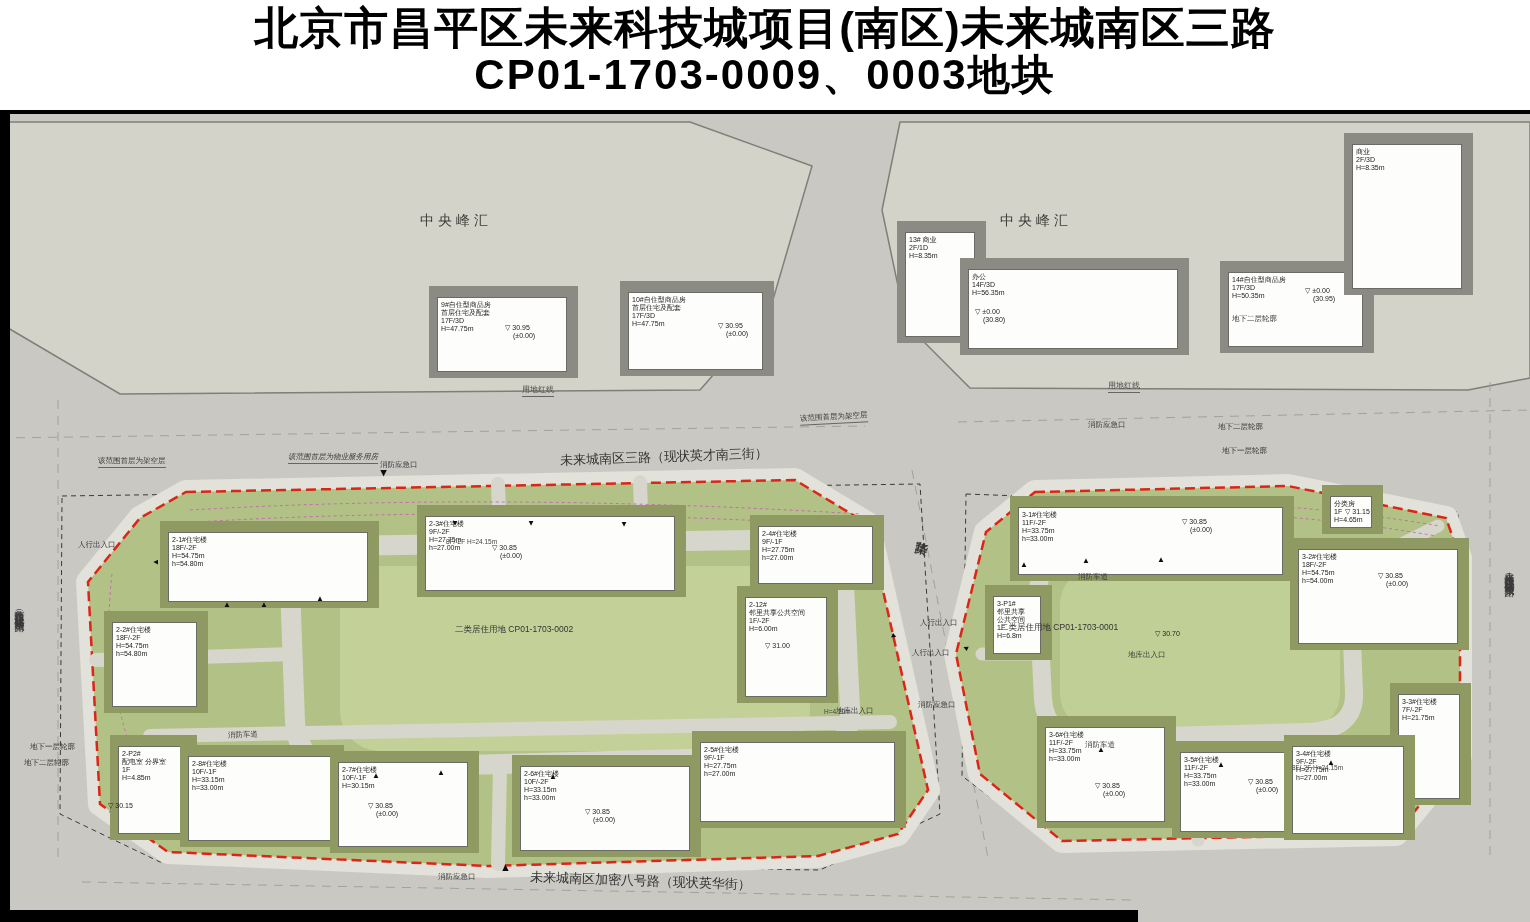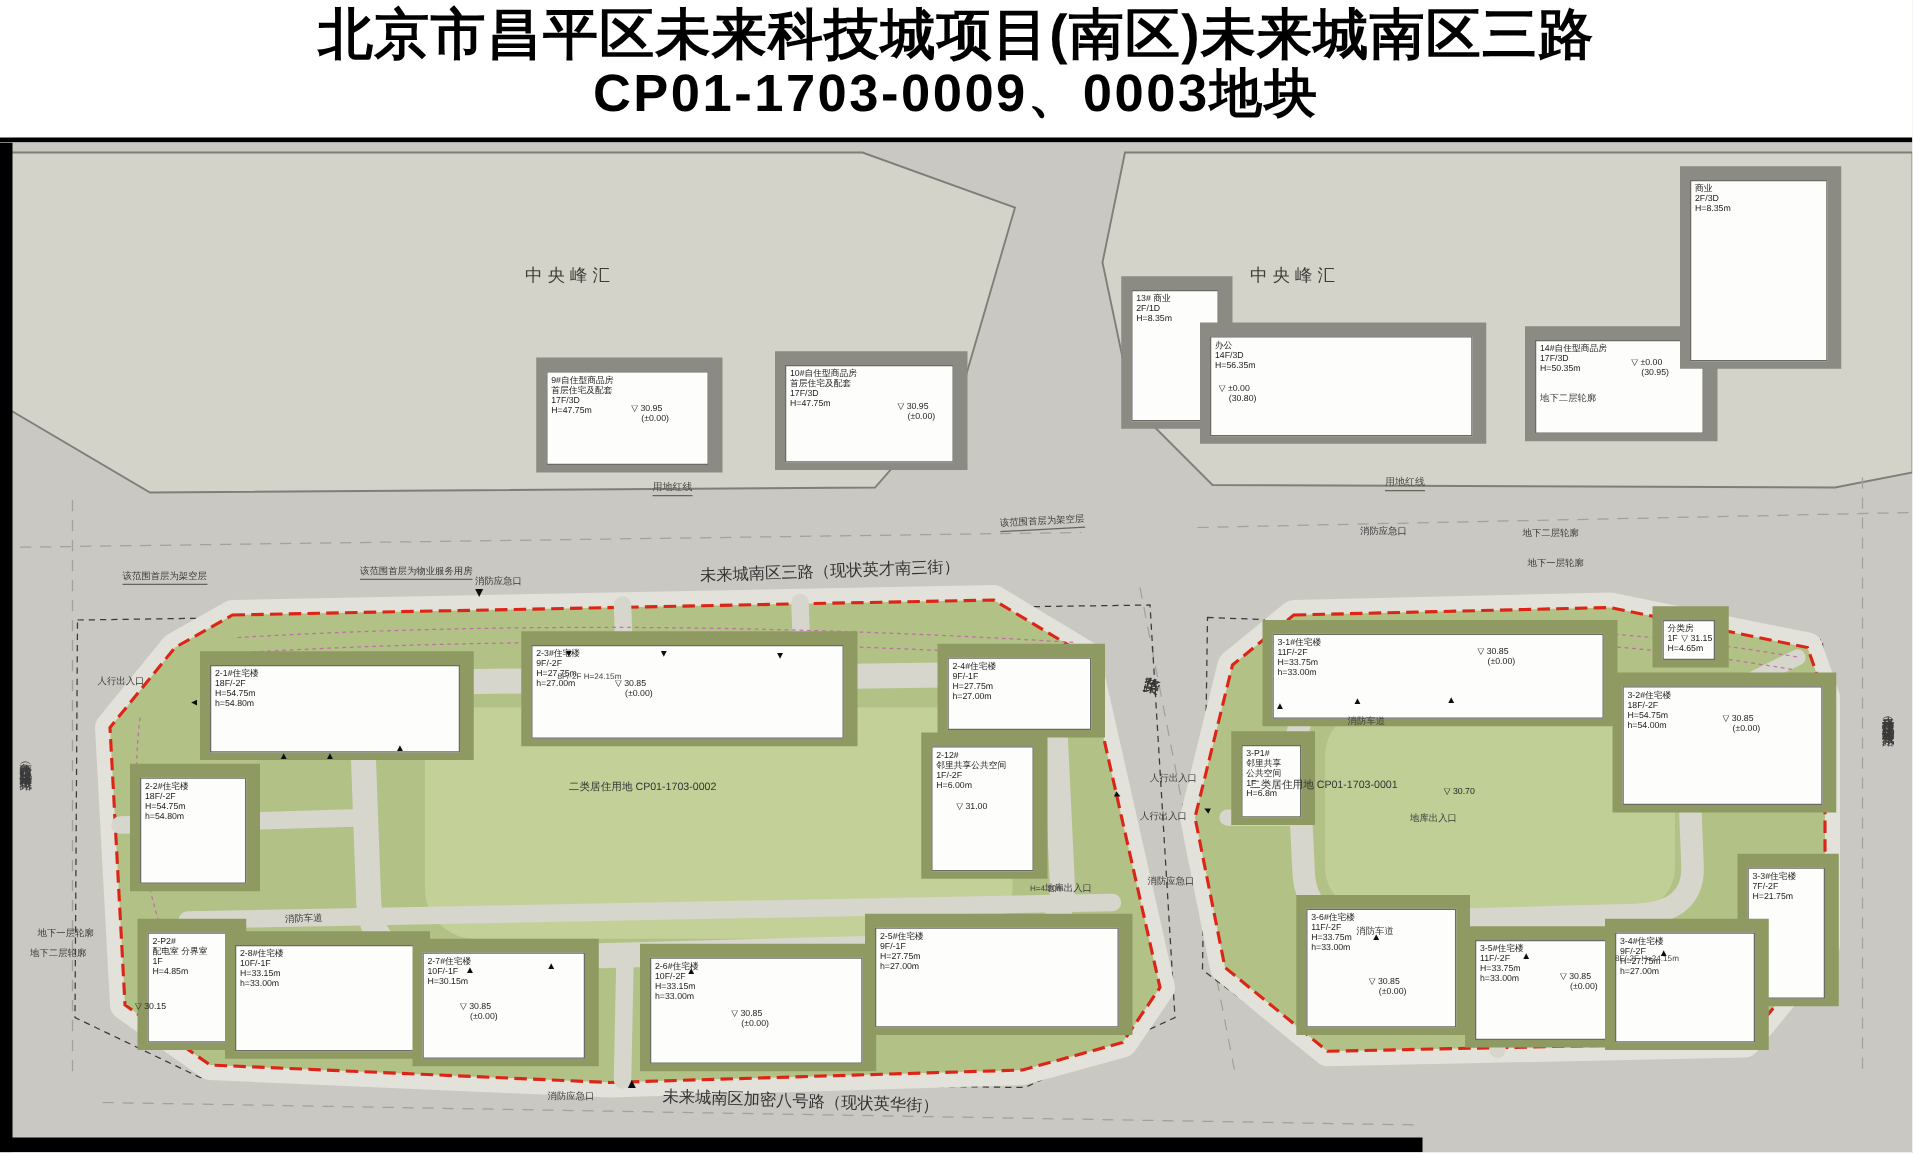--- a/index.html
+++ b/index.html
@@ -304,21 +304,21 @@
       <div class="anno big" style="left: 420px; top: 98px;">中央峰汇</div>
       <div class="anno big" style="left: 1000px; top: 98px;">中央峰汇</div>
       <div class="anno t7 leader" style="left: 522px; top: 270px;">用地红线</div>
       <div class="anno t7 leader" style="left: 1108px; top: 266px;">用地红线</div>
       <div class="anno road" style="left: 560px; top: 334px; transform: rotate(-2deg);">未来城南区三路（现状英才南三街）</div>
       <div class="anno road" style="left: 530px; top: 758px; transform: rotate(2deg);">未来城南区加密八号路（现状英华街）</div>
       <div class="anno road vert" style="left: 916px; top: 418px; transform: rotate(14deg);">英华路</div>
       <div class="anno vert edge" style="left: 12px; top: 488px;">鲁疃西路（现状未来科学城路）</div>
       <div class="anno vert edge" style="left: 1502px; top: 450px;">未来科技城路（现状未来科学城东路）</div>
       <div class="anno small leader" style="left: 98px; top: 342px;">该范围首层为架空层</div>
-      <div class="anno small leader" style="left: 288px; top: 338px;">该范围首层为物业服务用房</div>
+      <div class="anno small leader" style="left: 288px; top: 338px; font-style: italic;">该范围首层为物业服务用房</div>
       <div class="anno small leader" style="left: 800px; top: 298px; transform: rotate(-3deg);">该范围首层为架空层</div>
       <div class="anno small" style="left: 380px; top: 346px;">消防应急口</div>
       <div class="anno small" style="left: 1088px; top: 306px;">消防应急口</div>
       <div class="anno small" style="left: 918px; top: 586px;">消防应急口</div>
       <div class="anno small" style="left: 438px; top: 758px;">消防应急口</div>
       <div class="anno small" style="left: 78px; top: 426px;">人行出入口</div>
       <div class="anno small" style="left: 920px; top: 504px;">人行出入口</div>
       <div class="anno small" style="left: 912px; top: 534px;">人行出入口</div>
       <div class="anno small" style="left: 836px; top: 592px;">地库出入口</div>
       <div class="anno small" style="left: 1128px; top: 536px;">地库出入口</div>

